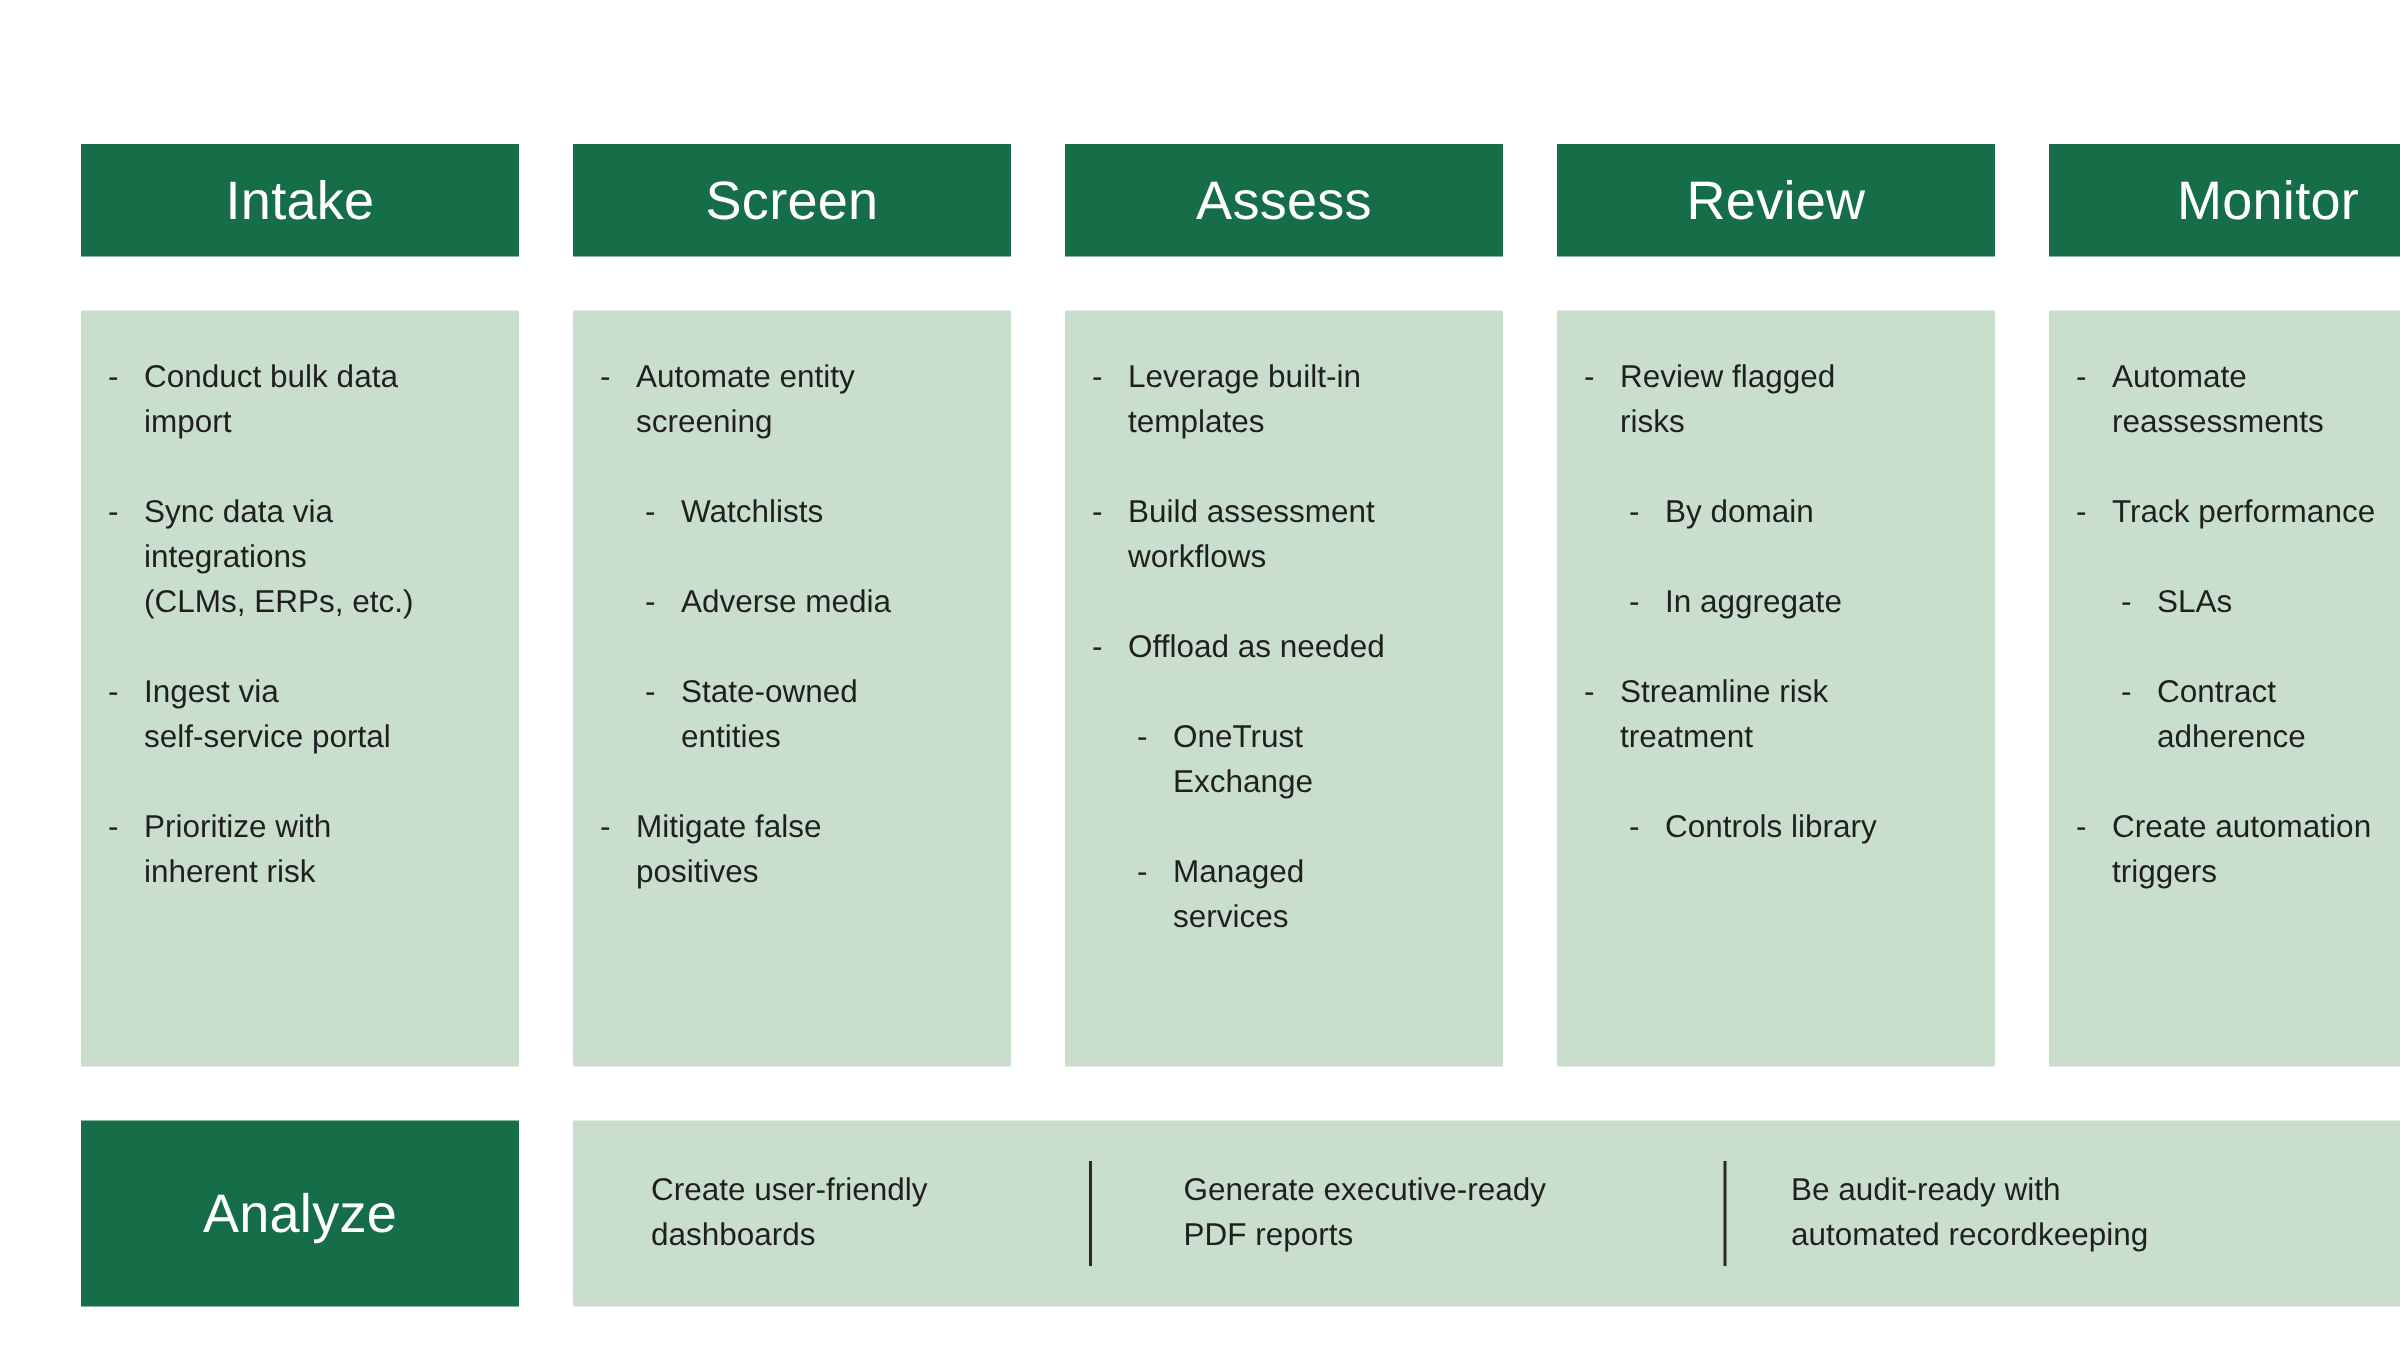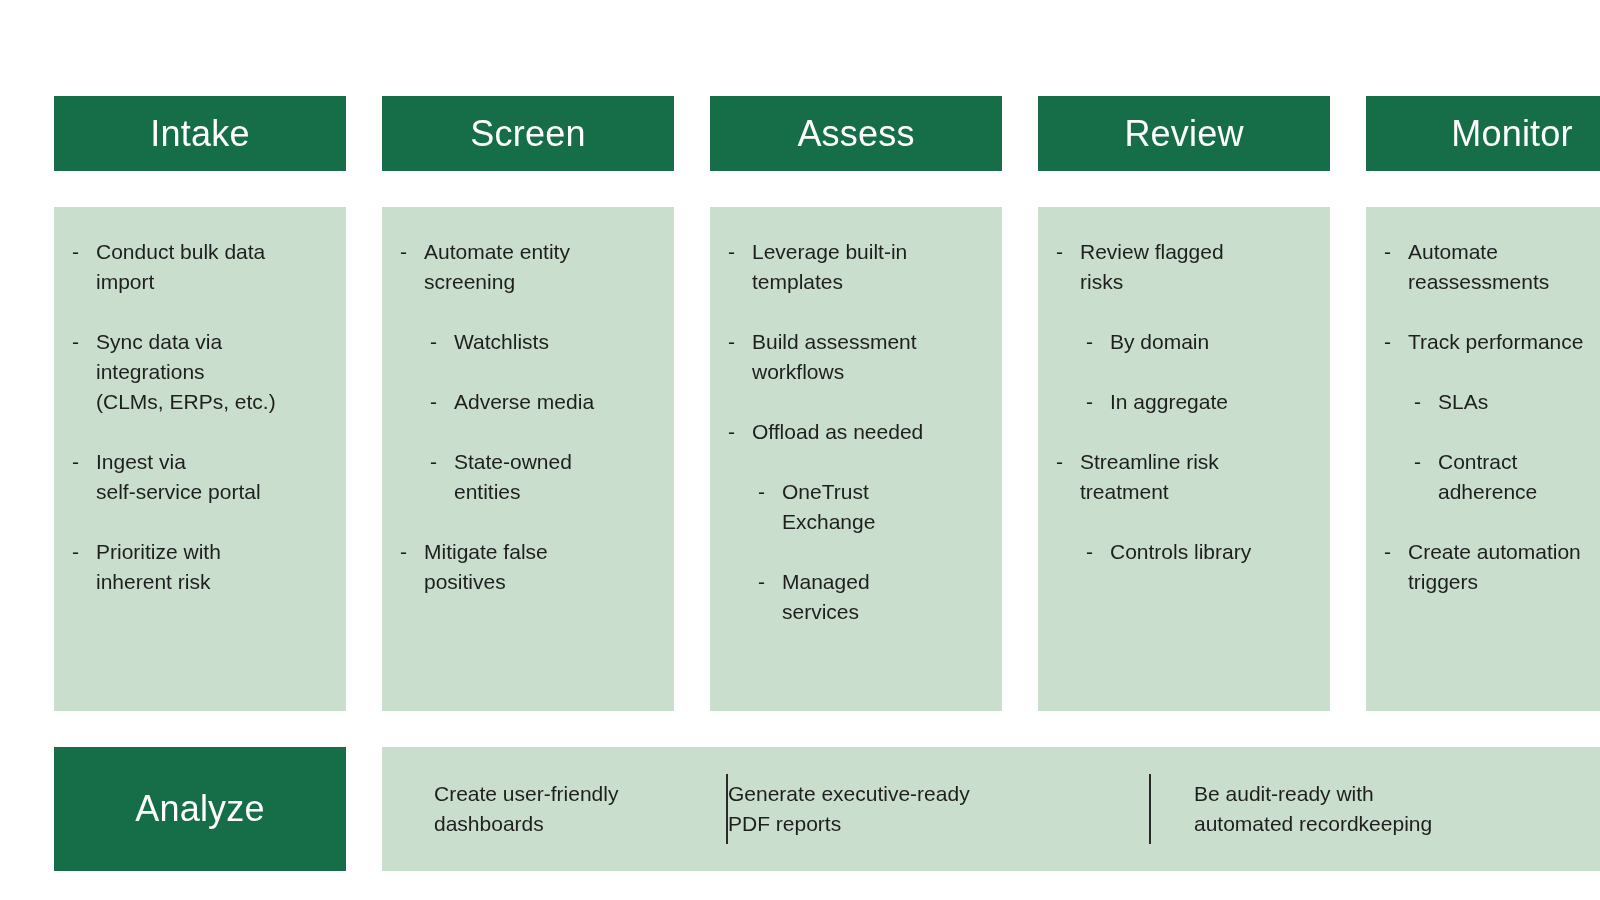--- a/index.html
+++ b/index.html
@@ -43,21 +43,21 @@
   .analyze{grid-column:1;}
   .footer-box{
     grid-column:2/6;
     background:var(--panel-bg);
     display:flex;align-items:center;
     font-size:21px;line-height:30px;
     box-sizing:border-box;
   }
   .fcell{white-space:pre-line;box-sizing:border-box;}
   .fcell.c1{width:344px;padding-left:52px;}
-  .fcell.c2{width:421px;}
+  .fcell.c2{width:421px;padding-left:61px;}
   .fcell.c3{flex:1;padding-left:43px;}
   .fdiv{width:2px;height:70px;background:var(--divider);flex:0 0 2px;}
 </style>
 </head>
 <body>
 
 <div class="grid">
 
   <div class="col-header">
       <div>Intake</div>

